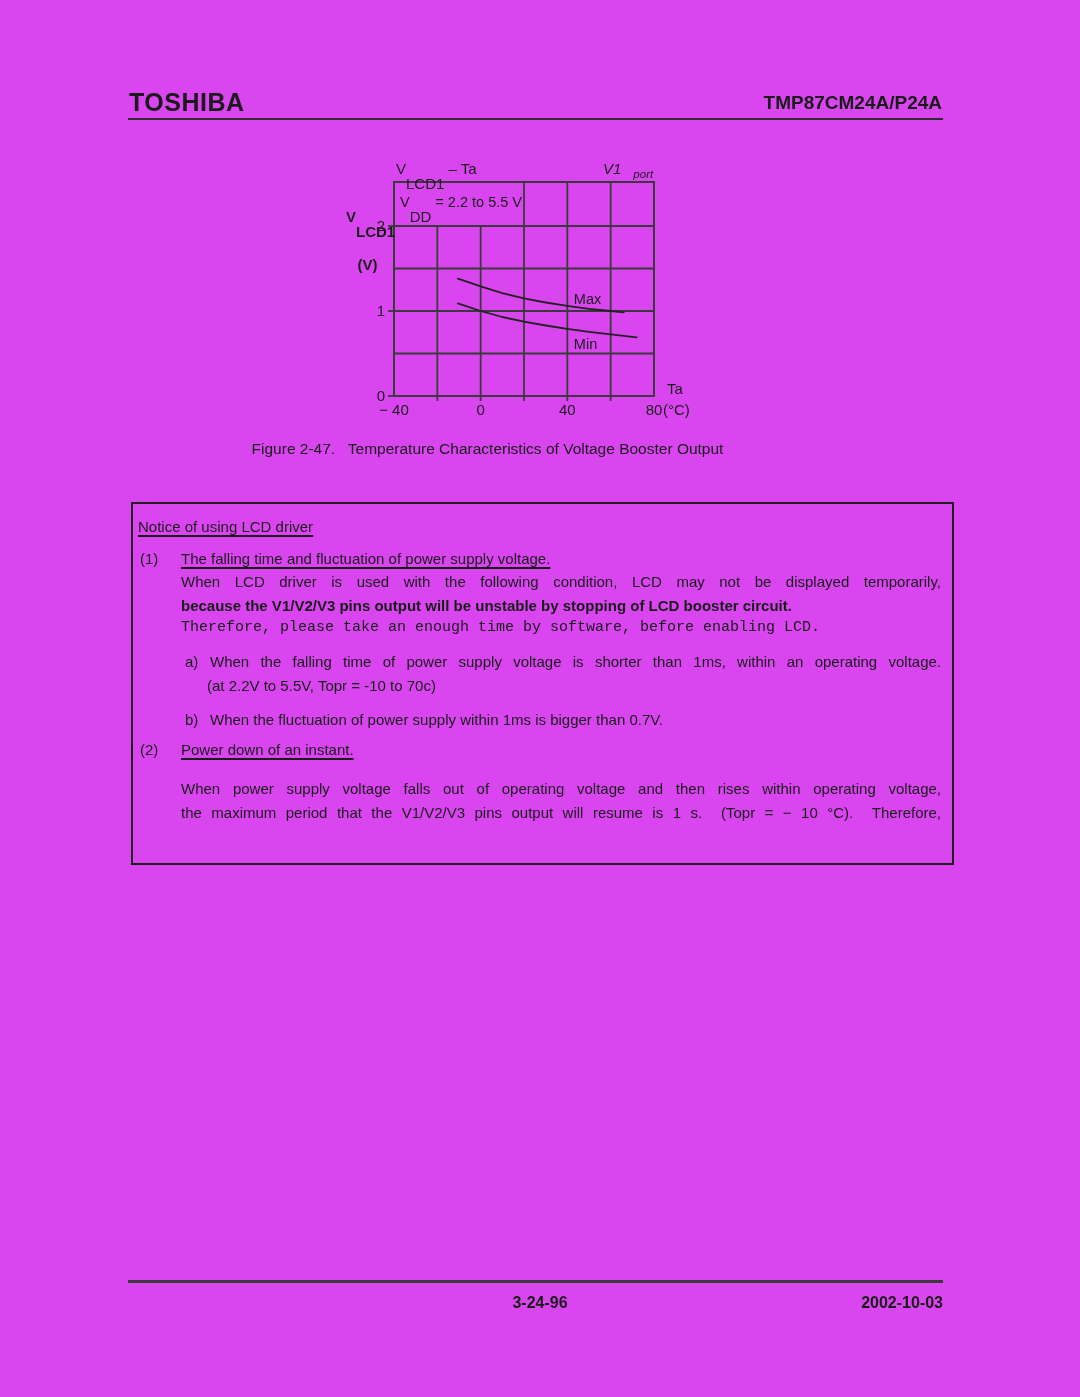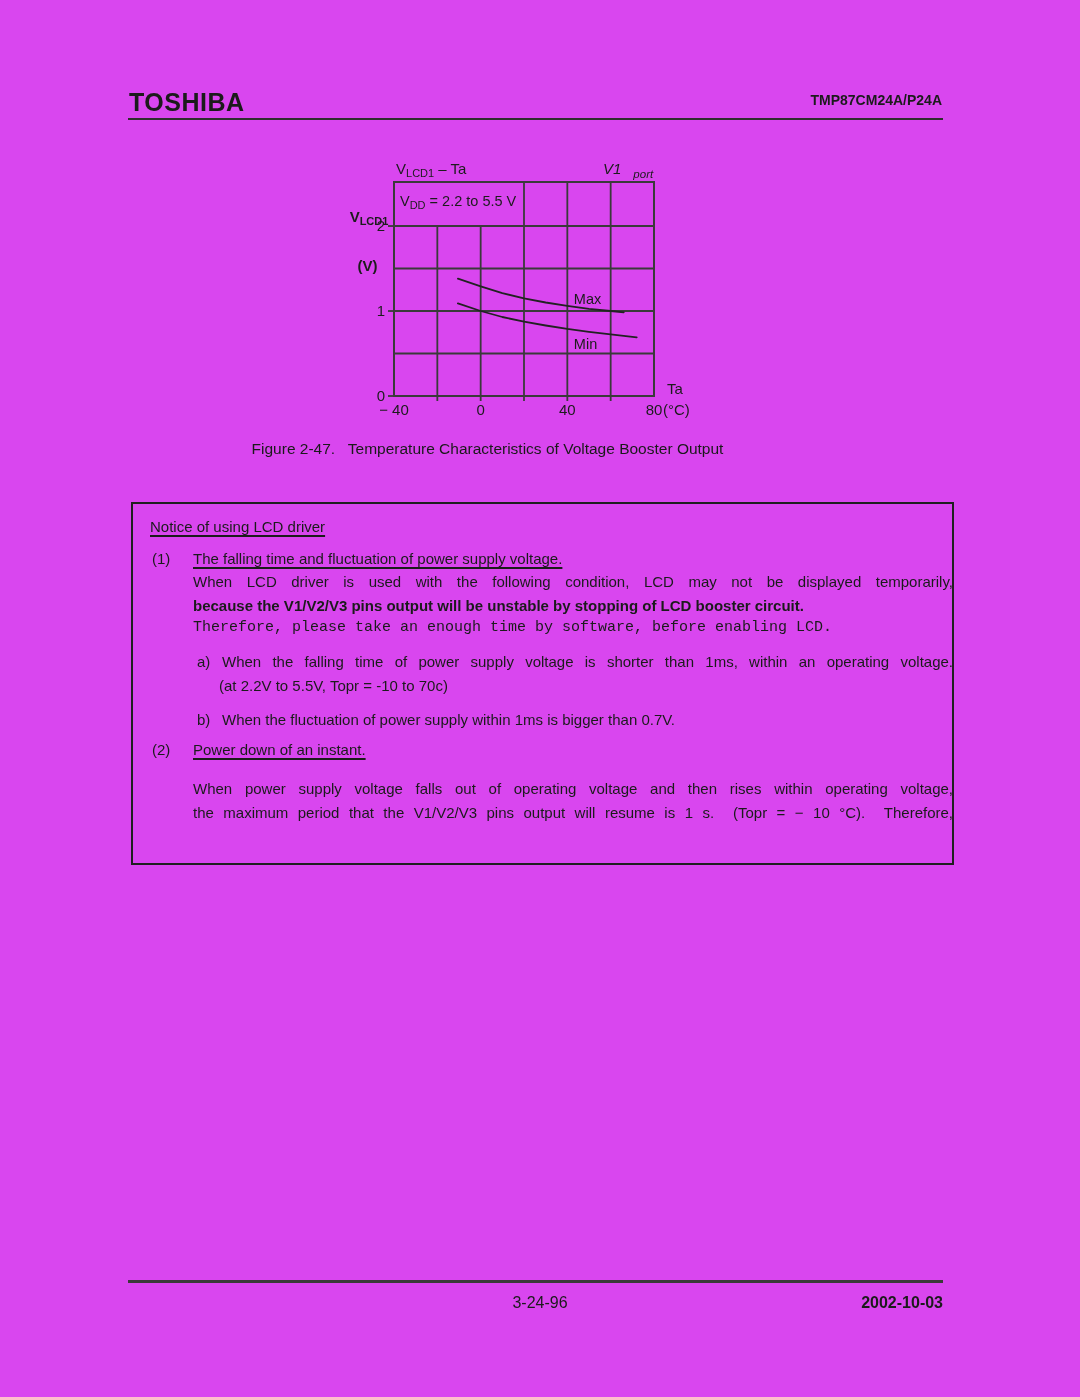--- a/index.html
+++ b/index.html
@@ -4,53 +4,53 @@
 <style>
   html,body{margin:0;padding:0;background:#e8e8e8;}
   .page{
     position:relative;width:1080px;height:1397px;background:#d946ef;
     font-family:"Liberation Sans",sans-serif;color:#1b1b1b;overflow:hidden;
     margin:0 auto;
   }
   .abs{position:absolute;}
   
   .brand{left:129px;top:88px;font-size:25px;font-weight:700;letter-spacing:.5px;}
-  .part{right:138px;top:92px;font-size:14px;font-weight:700;}
+  .part{right:138px;top:92px;font-size:19px;font-weight:700;}
   .header-rule{left:128px;top:118px;width:815px;height:2px;background:#2e2e2e;}
   
   .chart{left:340px;top:155px;width:380px;height:292px;}
   .chart svg{position:absolute;left:0;top:0;}
   .chart svg text{font-family:"Liberation Sans",sans-serif;}
   .cl{position:absolute;font-size:15px;color:#1c1c1c;white-space:pre;}
-  .cl sub{font-size:11px;vertical-align:baseline;position:relative;top:3px;}
+  .cl sub{font-size:15px;vertical-align:baseline;position:relative;top:15px;}
   .cl-title-left{left:56px;top:5px;}
   .cl-title-right{left:263px;top:5px;font-style:italic;}
   .portsub{font-size:11.5px;margin-left:12px;position:relative;top:4px;}
   .cl-yaxis{left:6px;top:22px;width:46px;text-align:center;line-height:16px;font-weight:bold;}
   .cl-yaxis .yunit{padding-right:3px;}
   .cl-annot{left:60px;top:38px;font-size:14.5px;}
   
   .caption{left:0;top:440px;width:975px;text-align:center;font-size:15.5px;white-space:pre;color:#1a1a1a;}
   
   .notice-box{left:131px;top:502px;width:819px;height:359px;border:2px solid #1f1f1f;box-sizing:content-box;}
-  .nline{position:absolute;font-size:15px;line-height:20px;white-space:pre-wrap;color:#1b1b1b;margin-left:12px;}
+  .nline{position:absolute;font-size:15px;line-height:20px;white-space:pre-wrap;color:#1b1b1b;}
   .u{text-decoration:underline;text-underline-offset:3px;text-decoration-thickness:1.5px;}
   .stretch{text-align:justify;text-align-last:justify;}
   .w-par{left:48px;width:760px;}
   .w-ab{left:77px;width:731px;}
   .w-at{left:74px;width:734px;}
   .mk-n{left:7px;}
   .mk-ab{left:52px;}
   .nb-title{left:5px;top:13px;}
   .pos-h1{top:45px;} .pos-p1{top:68px;} .pos-p2{top:92px;font-weight:bold;} .pos-p3{top:114px;font-family:Liberation Mono, monospace;}
   .pos-a1{top:148px;} .pos-a2{top:172px;} .pos-b1{top:206px;}
   .pos-h2{top:236px;} .pos-q1{top:275px;} .pos-q2{top:299px;} .pos-q3{top:321px;}
   
   .footer-rule{left:128px;top:1280px;width:815px;height:3px;background:#3a3a3a;}
-  .foot-page{left:0;top:1294px;width:1080px;text-align:center;font-size:16px;font-weight:400;}
+  .foot-page{left:0;top:1294px;width:1080px;text-align:center;font-size:16px;font-weight:700;}
   .foot-date{right:137px;top:1294px;font-size:16px;font-weight:700;}
 </style>
 </head>
 <body>
 
 <div class="page">
 
   <div class="abs brand">TOSHIBA</div>
   <div class="abs part">TMP87CM24A/P24A</div>
   <div class="abs header-rule"></div>

